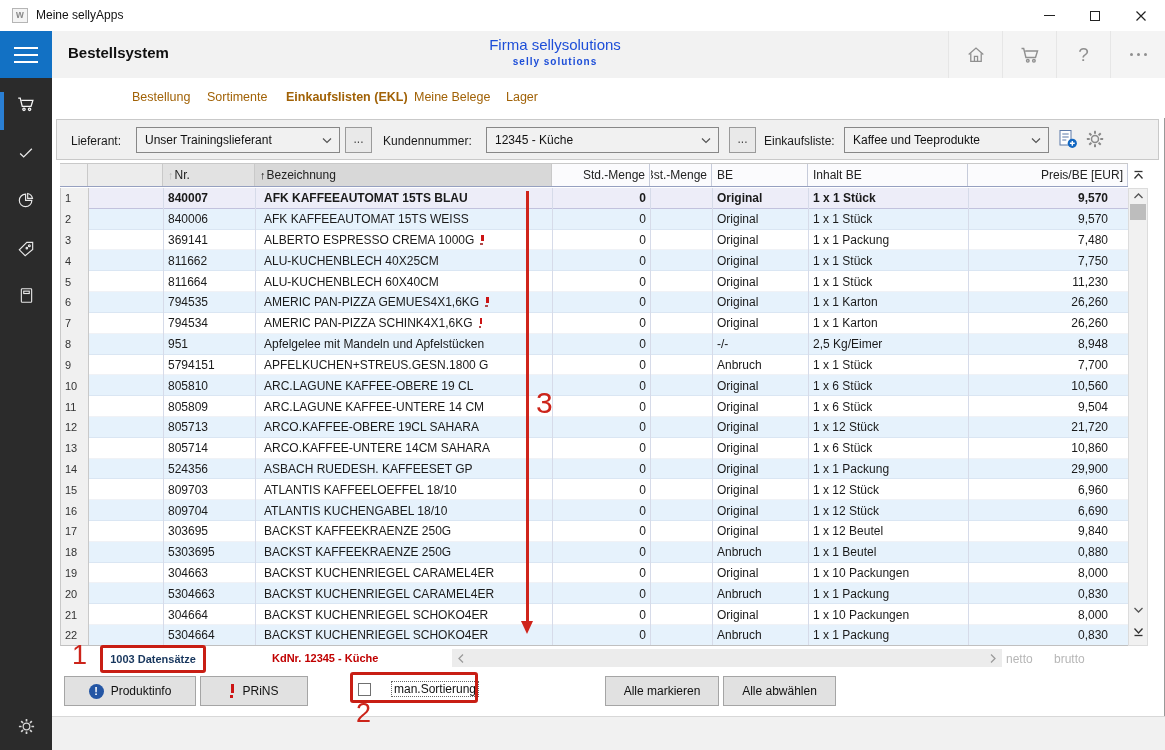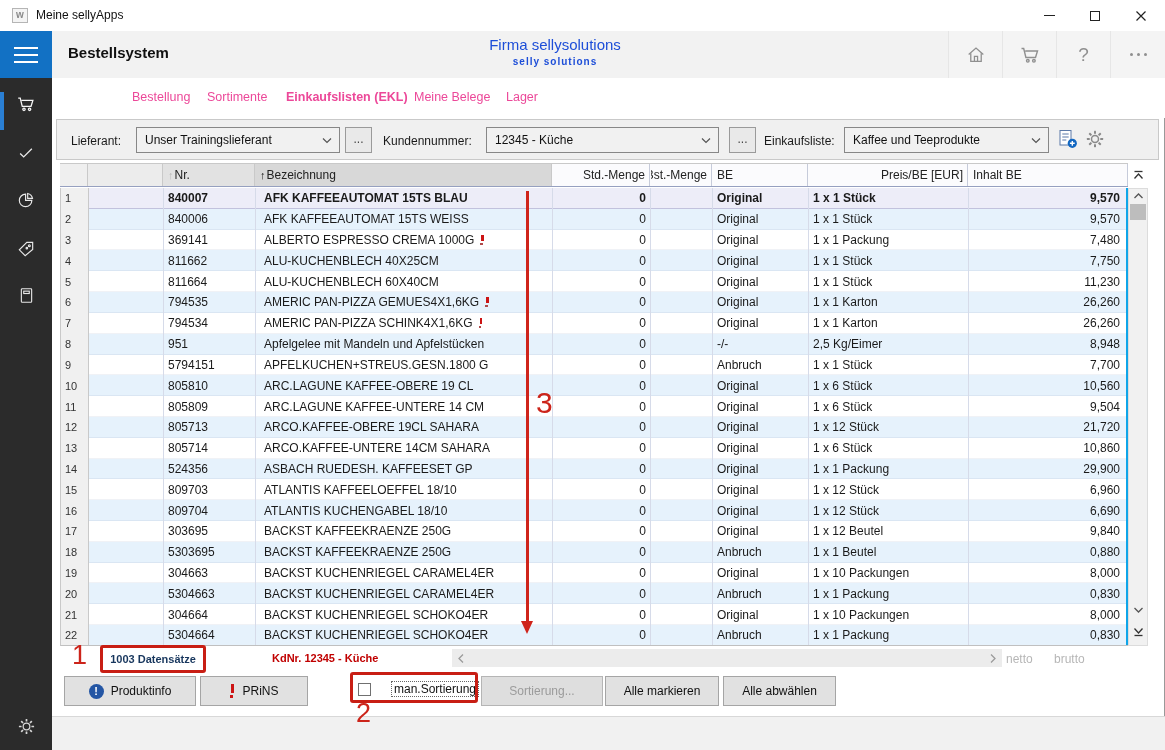--- a/index.html
+++ b/index.html
@@ -34,21 +34,21 @@
   .dots3 { display:flex; gap:4px; }
   .dots3 i { width:3px; height:3px; border-radius:50%; background:#8f8f8f; }
   
   .sidebar { position:absolute; left:0; top:78px; width:52px; height:672px; background:#2b2b2b; }
   .sideitem { position:absolute; left:0; width:52px; height:36px; display:flex; align-items:center; justify-content:center; cursor:pointer; }
   .si-0 { top:8px; } .si-1 { top:57px; } .si-2 { top:104px; } .si-3 { top:153px; } .si-4 { top:199px; }
   .si-gear { top:630px; }
   .activebar { position:absolute; left:0; top:6px; width:4px; height:38px; background:#2a7fd4; }
   
   .tabrow { position:absolute; left:52px; top:78px; width:1113px; height:40px; background:#fff; }
-  .tab { position:absolute; top:12px; font-size:12.5px; color:#ec4899; cursor:pointer; white-space:nowrap; }
+  .tab { position:absolute; top:12px; font-size:12.5px; color:#a16207; cursor:pointer; white-space:nowrap; }
   .tab.active { font-weight:bold; }
   .t0 { left:80px; } .t1 { left:155px; } .t2 { left:234px; } .t3 { left:362px; } .t4 { left:454px; }
   
   .filterbar { position:absolute; left:56px; top:119px; width:1103px; height:41px; background:#f0f0f0; border:1px solid #c9c9c9; }
   .flabel { position:absolute; top:14px; font-size:12px; color:#1a1a1a; white-space:nowrap; }
   .fl-lief { left:14px; } .fl-kd { left:326px; } .fl-ekl { left:707px; }
   .fselect { position:absolute; top:7px; height:26px; background:#f1f1f1; border:1px solid #878787;
     display:flex; align-items:center; padding:0 8px; font-size:12px; color:#111; cursor:pointer; }
   .fs-lief { left:79px; width:204px; } .fs-kd { left:429px; width:233px; } .fs-ekl { left:787px; width:205px; }
   .fselect .chev { position:absolute; right:7px; top:9px; }
@@ -74,21 +74,21 @@
     border-left:1px solid #c9c9c9; border-bottom:1px solid #c0c0c0; overflow:hidden; }
   .trow { display:grid; grid-template-columns:28px 75px 92px 297px 98px 62px 96px 160px 160px;
     height:20.82px; align-items:center; background:#fff; box-shadow: inset 0 -1px 0 rgba(150,160,190,.14); cursor:default; }
   .trow.even { background:#e6f2fc; }
   .trow.sel { background:#ededf8; font-weight:bold; box-shadow: inset 0 -1px 0 #c2c2dd; }
   .tc { height:100%; display:flex; align-items:center; padding:0 4px; font-size:12px; white-space:nowrap; overflow:hidden;
     border-right:1px solid #d6dbe9; }
   .tc.gut { background:#f0f0f0; border-right:1px solid #c9c9c9; font-size:11px; color:#333; font-weight:normal; }
   .tc.name { padding-left:8px; }
   .tc.num { justify-content:flex-end; }
-  .tc.preis { padding-right:6px; border-right:3px solid #0ea5e9; }
+  .tc.preis { padding-right:20px; border-right:1px solid #0ea5e9; }
   .imark { display:inline-block; position:relative; width:4px; height:11px; margin-left:6px; flex:none; }
   .imark b { position:absolute; left:1px; top:0; width:2.5px; height:6.5px; background:#cc1414; }
   .imark i { position:absolute; left:0; top:8px; width:2.5px; height:2.5px; background:#b04a4a; }
   
   .vscroll { position:absolute; left:1128px; top:163px; width:20px; height:483px; }
   .vs-top { position:absolute; left:0; top:0; width:20px; height:24px; background:#fff; display:flex; align-items:center; justify-content:center; cursor:pointer; }
   .vs-track { position:absolute; left:0; top:25px; width:20px; height:458px; background:#f1f1f1; border:1px solid #dcdcdc; }
   .vs-up { position:absolute; left:0; top:26px; width:20px; height:14px; display:flex; align-items:center; justify-content:center; cursor:pointer; }
   .vs-thumb { position:absolute; left:2px; top:41px; width:16px; height:16px; background:#bdbdbd; cursor:grab; }
   .vs-down { position:absolute; left:0; top:440px; width:20px; height:14px; display:flex; align-items:center; justify-content:center; cursor:pointer; }
@@ -305,25 +305,25 @@
       </div>
     <div class="th rt">
         <span>Std.-Menge</span>
       </div>
     <div class="th rt">
         <span>Bst.-Menge</span>
       </div>
     <div class="th">
         <span>BE</span>
       </div>
+    <div class="th">
+        <span>Inhalt BE</span>
+      </div>
     <div class="th rt">
         <span>Preis/BE [EUR]</span>
-      </div>
-    <div class="th">
-        <span>Inhalt BE</span>
       </div>
   </div>
 
   <div class="tbody" id="tbody">
       <div class="trow sel">
         <div class="tc gut">1</div>
         <div class="tc selc"></div>
         <div class="tc nr">840007</div>
         <div class="tc name">AFK KAFFEEAUTOMAT 15TS BLAU</div>
         <div class="tc num">0</div>
@@ -626,21 +626,20 @@
     <span class="prinsicon">
         <b></b>
         <i></i>
       </span>
     <span>PRiNS</span>
   </div>
   <div class="chkwrap">
     <span class="chkbox"></span>
     <span class="chklabel">man.Sortierung</span>
   </div>
-  <div class="btn b-sort">Sortierung...</div>
   <div class="btn b-mark">Alle markieren</div>
   <div class="btn b-abw">Alle abwählen</div>
 
   <span class="ann m1">1</span>
   <span class="ann m2">2</span>
   <span class="ann m3">3</span>
   <div class="chkredbox"></div>
   <div class="arrowline"></div>
   <div class="arrowhead"></div>
 

